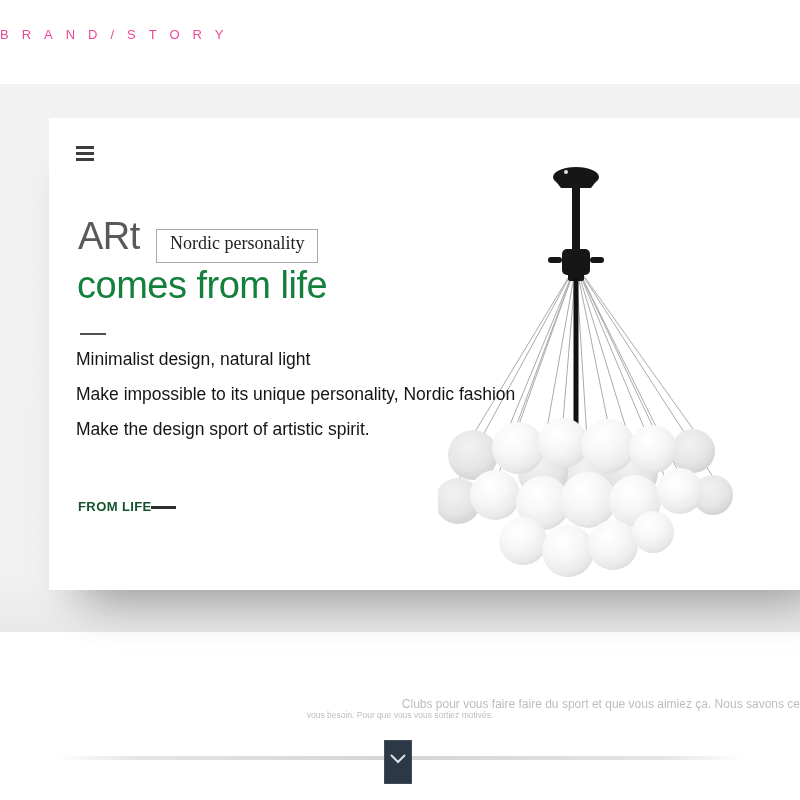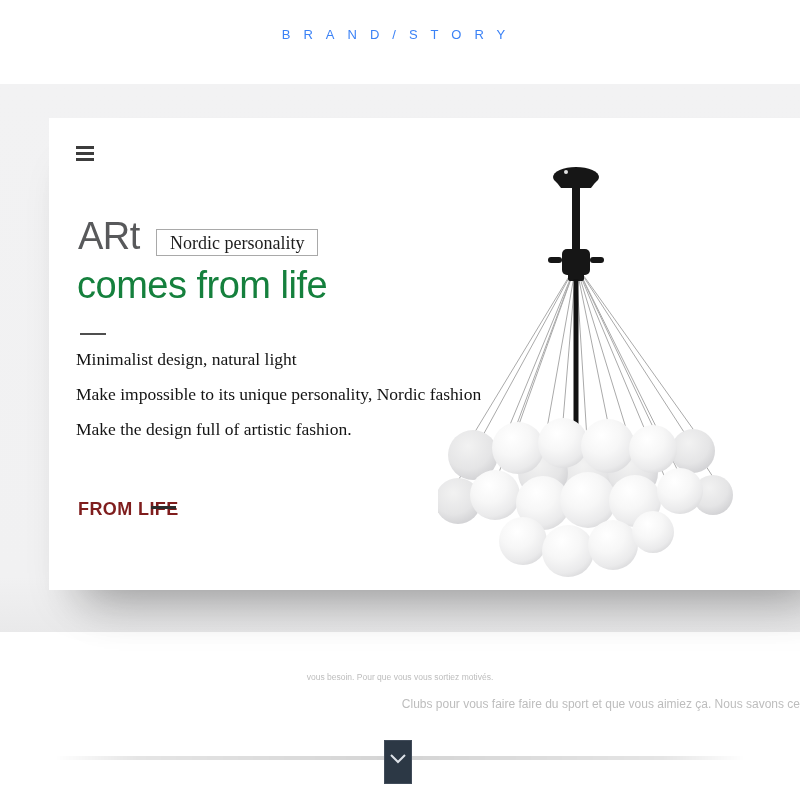--- a/index.html
+++ b/index.html
@@ -1,60 +1,60 @@
 <!DOCTYPE html>
 <html><head>
 <meta charset="utf-8">
 <style>
   html,body{margin:0;padding:0;}
   body{
     width:800px;height:800px;position:relative;overflow:hidden;
     background:#ffffff;font-family:"Liberation Sans",sans-serif;
   }
   .brand-title{
-    position:absolute;top:27px;left:0;width:100%;text-align:center;
-    font-size:13px;font-weight:400;letter-spacing:13px;color:#3b82f6;
+    position:absolute;top:27px;left:0;width:100%;text-align:left;
+    font-size:13px;font-weight:400;letter-spacing:13px;color:#ec4899;
   }
   .gray-section{
     position:absolute;top:84px;left:0;width:800px;height:548px;
     background:linear-gradient(180deg,#f2f2f3 0%,#f1f1f2 90%,#e9e9ea 100%);
   }
   .card{
     position:absolute;top:118px;left:49px;width:776px;height:472px;background:#ffffff;
     box-shadow:25px 30px 45px -18px rgba(0,0,0,.22), 0 32px 42px -22px rgba(0,0,0,.18);
   }
   .menu-btn{position:absolute;top:28px;left:27px;width:18px;height:16px;cursor:pointer;}
   .menu-btn .bar{height:2.5px;background:#3c3c3c;margin-bottom:3.5px;}
   .headline-art{
     position:absolute;top:97px;left:29px;font-size:38px;line-height:1.15;
     color:#58595b;letter-spacing:-.5px;
   }
   .headline-badge{
     position:absolute;top:111px;left:107px;border:1px solid #a9a9a9;background:#fff;
     font-family:"Liberation Serif",serif;font-size:18px;color:#1d1d1d;
-    padding:3px 13px 1px;white-space:nowrap;
+    padding:3px 13px 8px;white-space:nowrap;
   }
   .headline-rest{
     position:absolute;top:146px;left:28px;font-size:38px;line-height:1.15;
     color:#15803d;letter-spacing:-.5px;white-space:nowrap;
   }
   .heading-divider{position:absolute;top:215px;left:31px;width:26px;height:2px;background:#4f4f4f;}
   .tagline{
     position:absolute;top:224px;left:27px;z-index:3;
-    font-family:Liberation Serif, serif;font-size:17.5px;color:#141414;line-height:35px;
+    font-family:Liberation Sans, sans-serif;font-size:17.5px;color:#141414;line-height:35px;
     white-space:nowrap;
   }
   .from-life{
-    position:absolute;top:381px;left:29px;font-size:18px;font-weight:bold;
-    letter-spacing:.4px;color:#7f1d1d;
+    position:absolute;top:381px;left:29px;font-size:13px;font-weight:bold;
+    letter-spacing:.4px;color:#14532d;
   }
   .from-life-dash{position:absolute;top:388px;left:102px;width:25px;height:3px;background:#2d2d2d;}
   .chandelier{position:absolute;top:27px;left:389px;width:300px;height:440px;z-index:1;}
   .caption-1{position:absolute;top:697px;left:0;width:100%;text-align:right;font-size:12px;color:#bdbdbd;}
-  .caption-2{position:absolute;top:672px;left:0;width:100%;text-align:center;font-size:8.5px;color:#bdbdbd;}
+  .caption-2{position:absolute;top:710px;left:0;width:100%;text-align:center;font-size:8.5px;color:#bdbdbd;}
   .footer-line{
     position:absolute;top:756px;left:55px;width:690px;height:4px;border-radius:2px;
     background:linear-gradient(90deg,rgba(0,0,0,0) 0%,rgba(0,0,0,.10) 12%,rgba(0,0,0,.17) 50%,rgba(0,0,0,.10) 88%,rgba(0,0,0,0) 100%);
     filter:blur(.6px);
   }
   .scroll-btn{
     position:absolute;top:740px;left:384px;width:28px;height:44px;box-sizing:border-box;
     background:#2c3845;border:1px solid #414c5a;z-index:2;cursor:pointer;
     display:flex;justify-content:center;align-items:flex-start;padding-top:13px;
   }
@@ -80,21 +80,21 @@
 
     <div class="headline-art">ARt</div>
     <div class="headline-badge">Nordic personality</div>
     <div class="headline-rest">comes from life</div>
 
     <div class="heading-divider"></div>
 
     <div class="tagline">
       <div>Minimalist design, natural light</div>
       <div>Make impossible to its unique personality, Nordic fashion</div>
-      <div>Make the design full of artistic fashion.</div>
+      <div>Make the design sport of artistic spirit.</div>
     </div>
 
     <div class="from-life">FROM LIFE</div>
     <div class="from-life-dash"></div>
 
     <svg class="chandelier" viewBox="0 0 300 440" xmlns="http://www.w3.org/2000/svg">
       <defs>
         <radialGradient id="gBall" cx="38%" cy="30%" r="78%">
           <stop offset="0%" stop-color="#ffffff"></stop>
           <stop offset="45%" stop-color="#f7f7f7"></stop>

